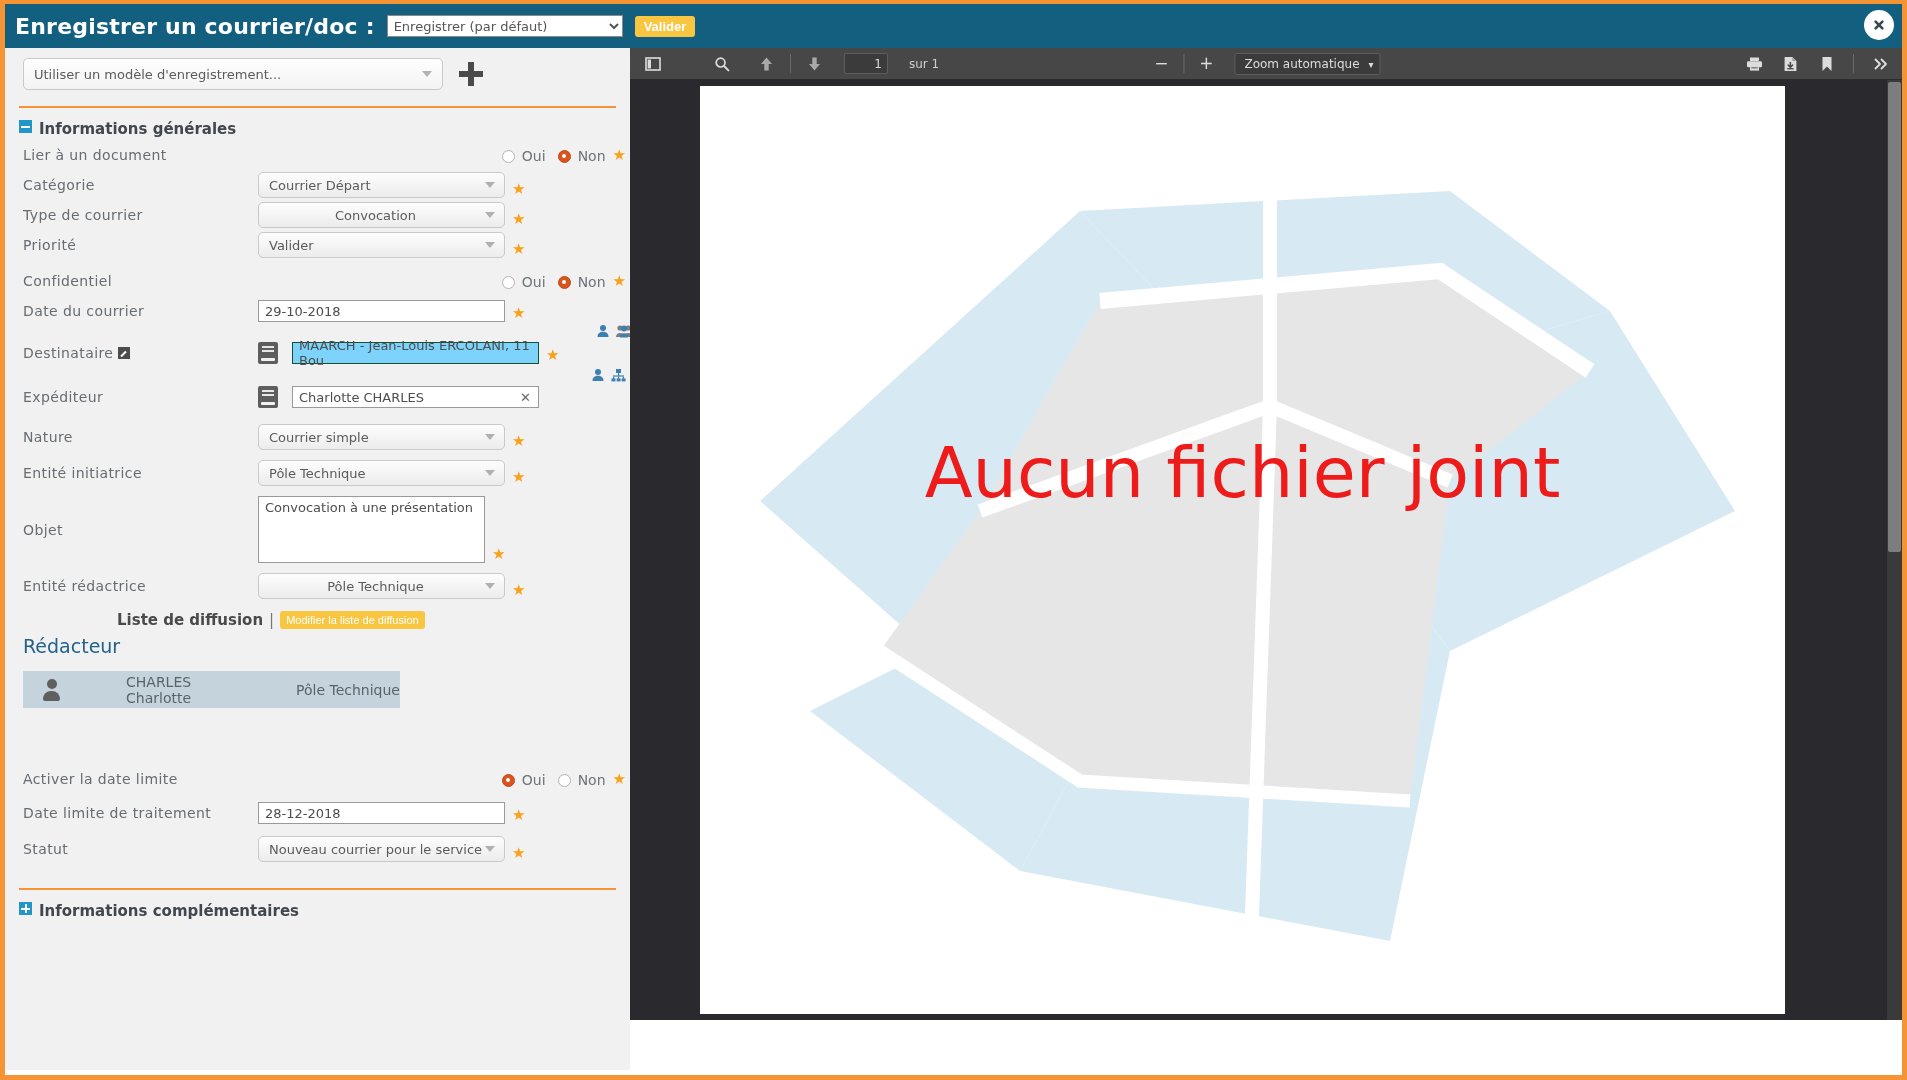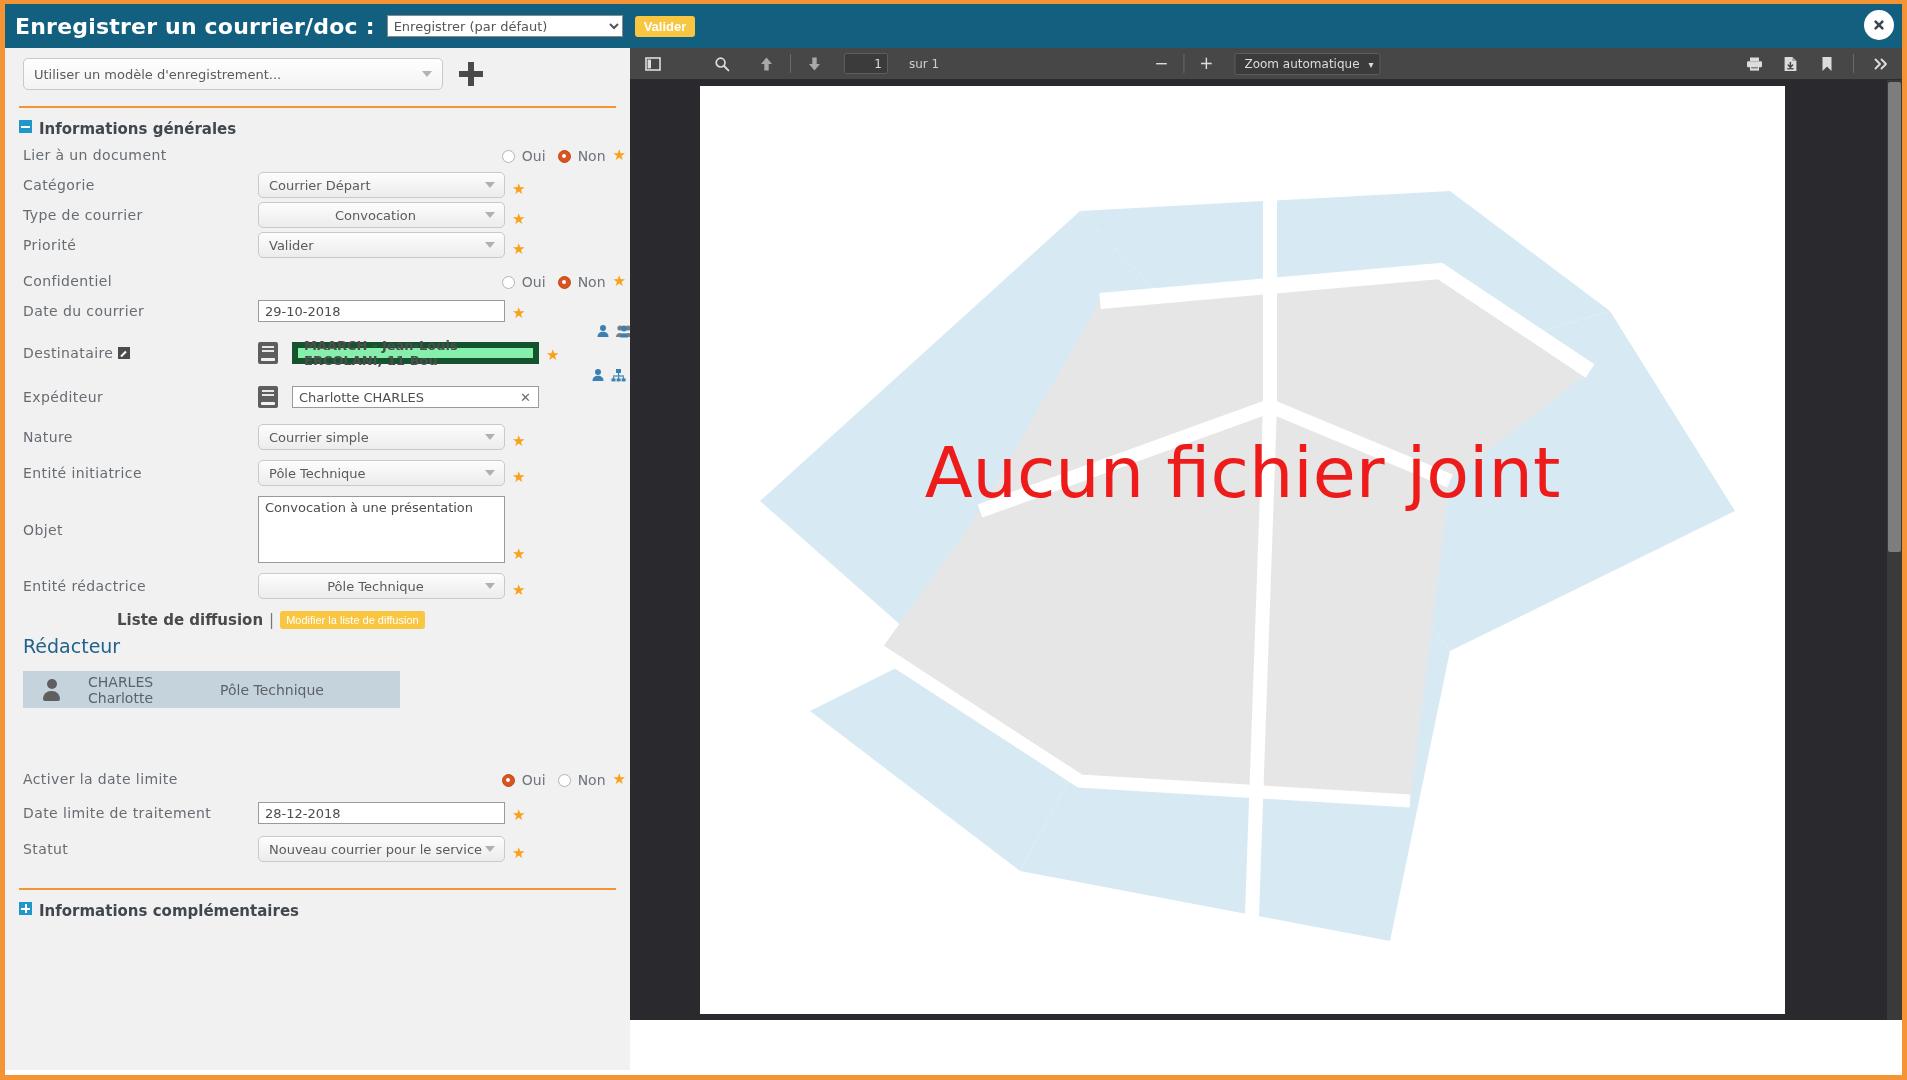--- a/index.html
+++ b/index.html
@@ -175,29 +175,29 @@
   }
   .txt {
     width: 247px; height: 22px;
     background: #ffffff;
     border: 1px solid #9a9a9a;
     font-size: 13px; color: #4d4d4d;
     display: flex; align-items: center;
     padding: 0 6px;
     cursor: text;
   }
-  .txt.yellow { background: #86efac; border: 6px solid #14532d; font-weight: bold; }
+  .txt.yellow { background: #7dd3fc; border: 1px solid #14532d; }
   .txt.clearable { position: relative; padding-right: 22px; }
   .txt .clear-x {
     position: absolute; right: 7px; top: 50%;
     transform: translateY(-50%);
     font-size: 13px; color: #6a6a6a; cursor: pointer;
   }
   .ta {
-    width: 247px; height: 67px;
+    width: 227px; height: 67px;
     background: #ffffff;
     border: 1px solid #9a9a9a;
     font-size: 13px; color: #4d4d4d;
     padding: 3px 6px;
     line-height: 16px;
     resize: none;
     font-family: "DejaVu Sans", "Liberation Sans", sans-serif;
     cursor: text;
   }
 
@@ -283,20 +283,21 @@
     font-size: 19px; color: #21628b;
     margin: 6px 0 0 18px;
     font-weight: normal;
   }
   .redacteur-card {
     margin: 14px 0 0 18px;
     width: 377px; height: 37px;
     background: #c5d4dc;
     display: flex; align-items: center;
     padding-left: 18px;
+    justify-content: space-between;
   }
   .avatar-ic {
     width: 21px; height: 21px;
     position: relative; margin-right: 26px; flex-shrink: 0;
   }
   .avatar-ic:before {
     content: ""; position: absolute;
     left: 6px; top: 0; width: 10px; height: 10px;
     border-radius: 50%; background: #5f5f5f;
   }

